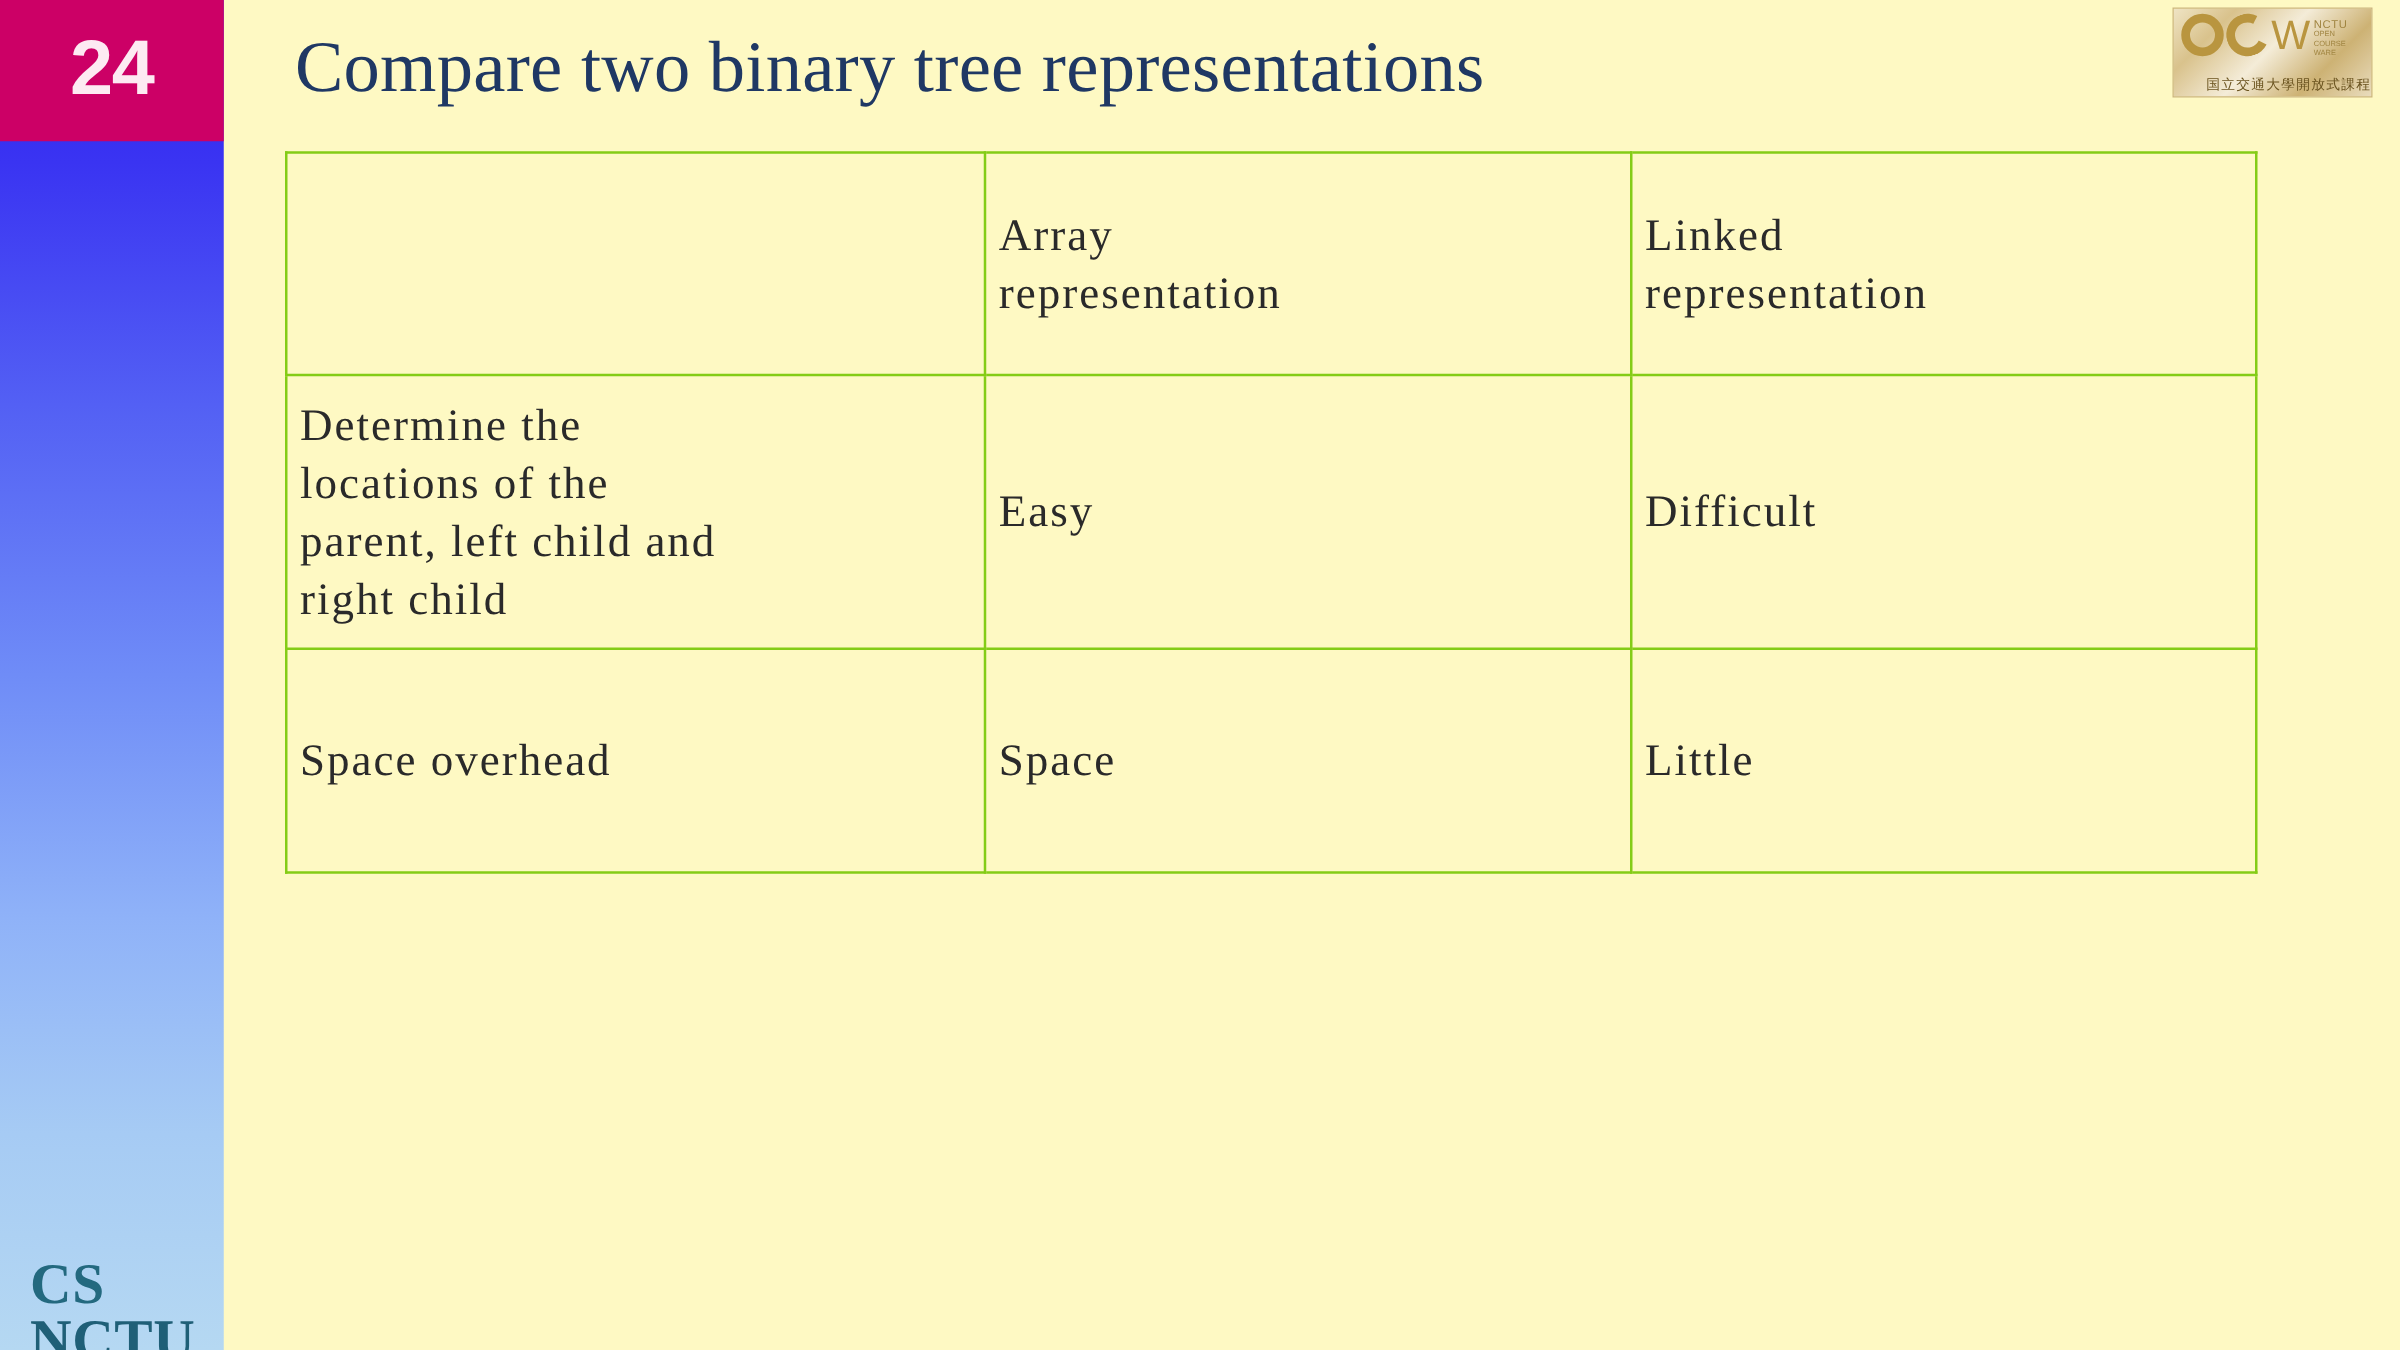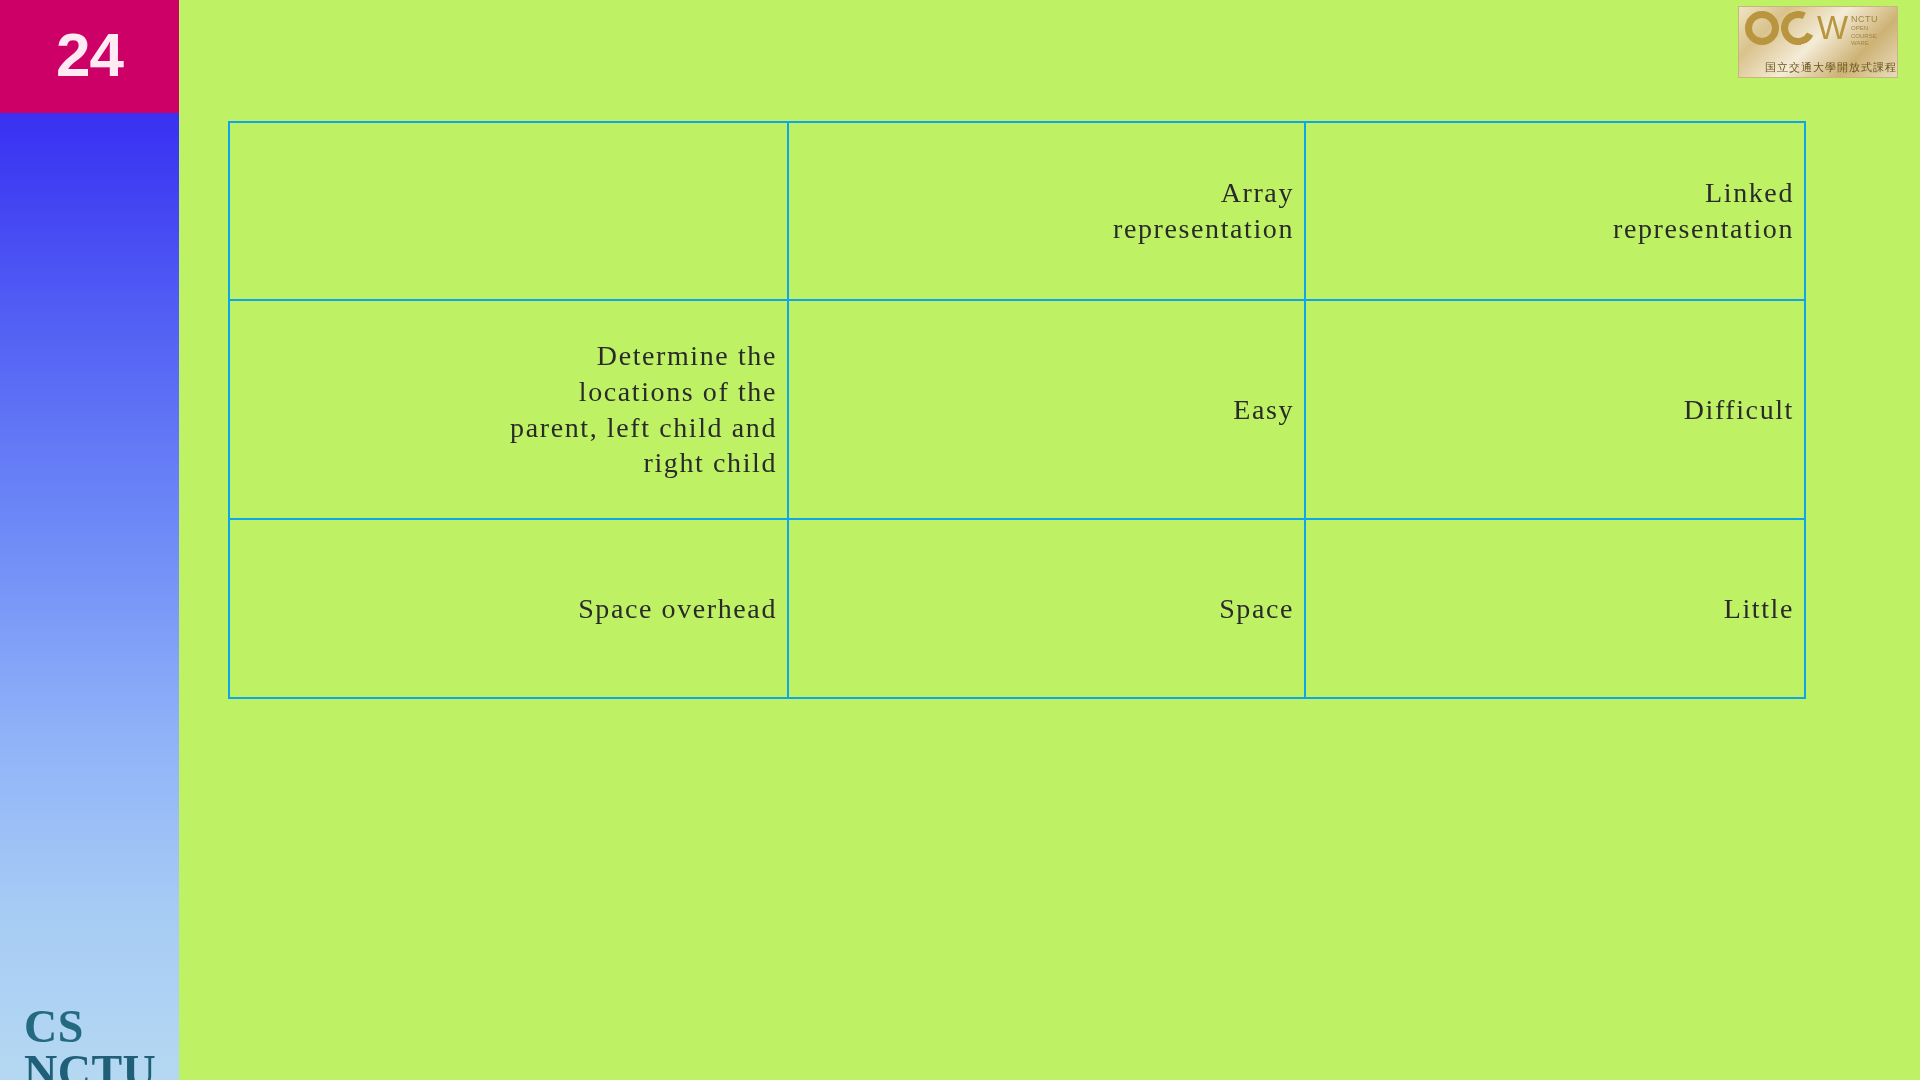--- a/index.html
+++ b/index.html
@@ -12,21 +12,21 @@
     width: 1920px;
     height: 1080px;
     overflow: hidden;
     font-family: "Liberation Serif", "DejaVu Serif", serif;
   }
 
   #slide {
     position: relative;
     width: 1920px;
     height: 1080px;
-    background: #bef264;
+    background: #fef9c3;
     overflow: hidden;
   }
 
   
   #sidebar {
     position: absolute;
     left: 0;
     top: 0;
     width: 179px;
     height: 1080px;
@@ -157,26 +157,26 @@
   
   #compare-table {
     position: absolute;
     left: 228px;
     top: 121px;
     width: 1512px;
     border-collapse: collapse;
     table-layout: fixed;
   }
   #compare-table td {
-    border: 2px solid #0ea5e9;
-    text-align: right;
+    border: 2px solid #84cc16;
+    text-align: left;
     vertical-align: middle;
     color: #2a2a2a;
     font-family: "Liberation Serif", "DejaVu Serif", serif;
-    font-size: 28px;
+    font-size: 36px;
     letter-spacing: 1.6px;
     line-height: 1.28;
     padding: 6px 10px;
   }
   #compare-table td.col-label { width: 537px; }
   #compare-table td.col-array { width: 495px; }
   #compare-table td.col-linked { width: 478px; margin-left: 12px; }
 
   tr.header-row td { height: 164px; }
   tr.row-locate td { height: 205px; }
@@ -194,20 +194,21 @@
 
   <div id="slide-number-box">
     <span class="num">24</span>
   </div>
 
   <div id="footer-brand">
     <div class="line1">CS</div>
     <div class="line2">NCTU</div>
   </div>
 
+  <div id="title">Compare two binary tree representations</div>
 
   <div id="ocw-logo">
     <div class="glyphs">
       <span class="ring"></span>
       <span class="ring open"></span>
       <span class="wglyph">W</span>
     </div>
     <div class="side-mark">
       <div class="m1">NCTU</div>
       <div class="m2">OPEN COURSE WARE</div>

